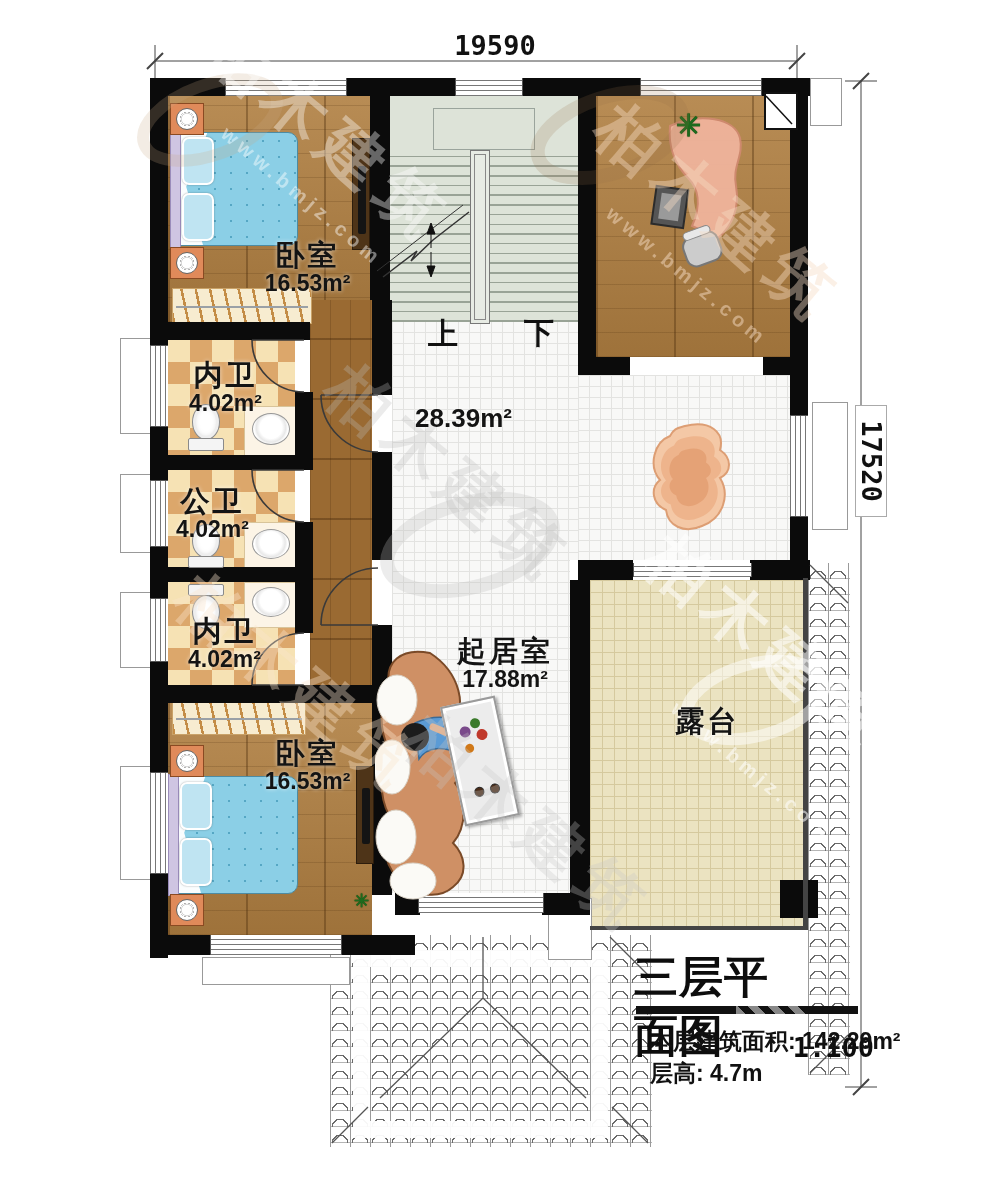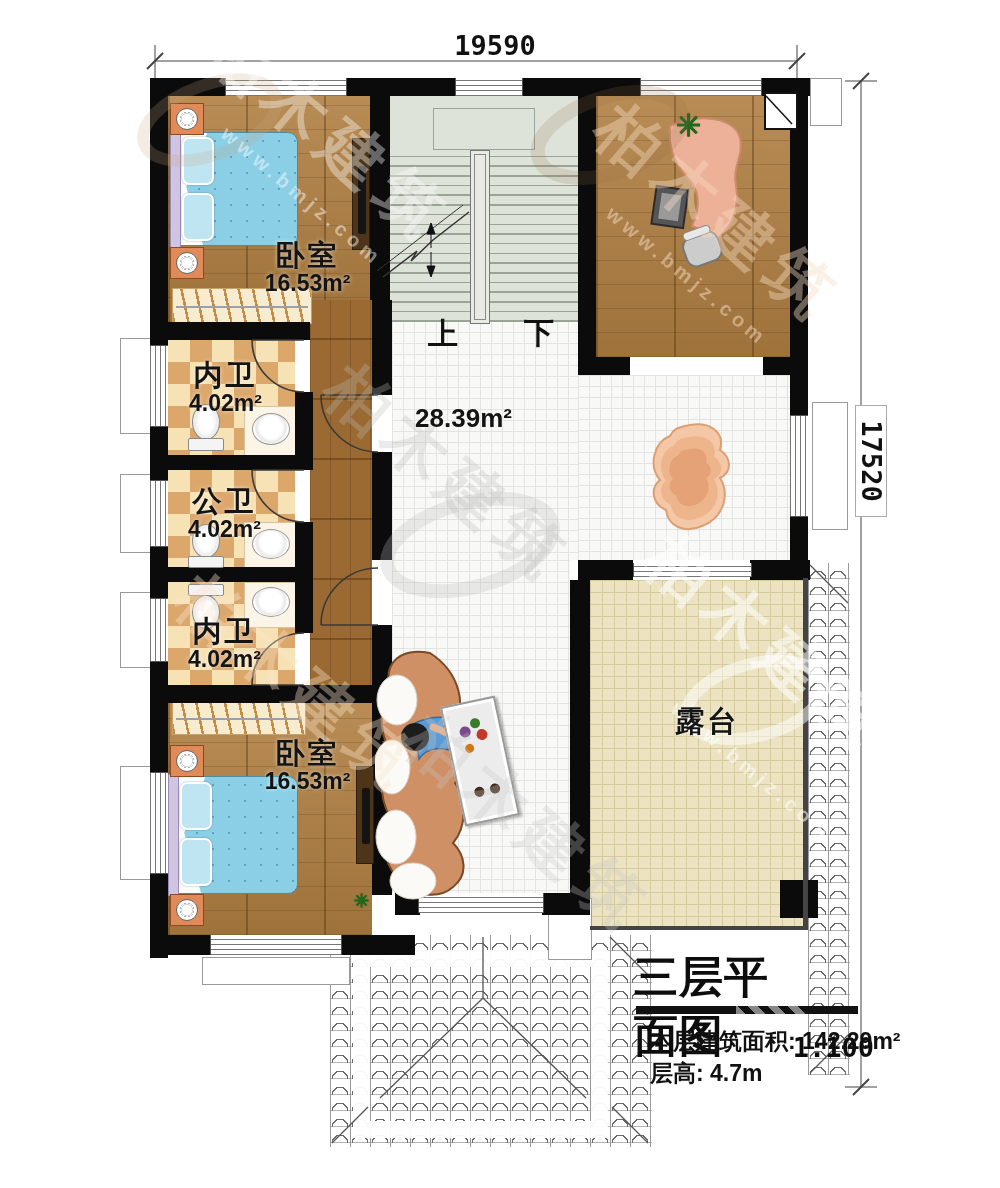--- a/index.html
+++ b/index.html
@@ -340,31 +340,35 @@
   <div class="wm wm-brand" style="left:380px;top:780px;transform:rotate(40deg);color:rgba(200,200,200,0.30)">柏木建筑</div>
 
   <div class="room-label" style="left:240px;top:240px;width:135px">
     <span class="nm">卧室</span>
     <span class="ar">16.53m²</span>
   </div>
   <div class="room-label" style="left:168px;top:360px;width:115px">
     <span class="nm">内卫</span>
     <span class="ar">4.02m²</span>
   </div>
-  <div class="room-label" style="left:168px;top:486px;width:113px">
+  <div class="room-label" style="left:156px;top:486px;width:113px">
     <span class="nm">公卫</span>
     <span class="ar">4.02m²</span>
   </div>
   <div class="room-label" style="left:168px;top:616px;width:113px">
     <span class="nm">内卫</span>
     <span class="ar">4.02m²</span>
   </div>
   <div class="room-label" style="left:396px;top:404px;width:135px">
     <span class="ar" style="font-size:26px">28.39m²</span>
   </div>
+  <div class="room-label" style="left:430px;top:636px;width:150px">
+    <span class="nm">起居室</span>
+    <span class="ar">17.88m²</span>
+  </div>
   <div class="room-label" style="left:645px;top:706px;width:125px">
     <span class="nm">露台</span>
   </div>
   <div class="room-label" style="left:240px;top:738px;width:135px">
     <span class="nm">卧室</span>
     <span class="ar">16.53m²</span>
   </div>
 
   <div class="dim" style="left:440px;top:30px;width:110px">19590</div>
   <div class="dim dim-v" style="left:815px;top:445px;width:110px;height:30px">17520</div>

